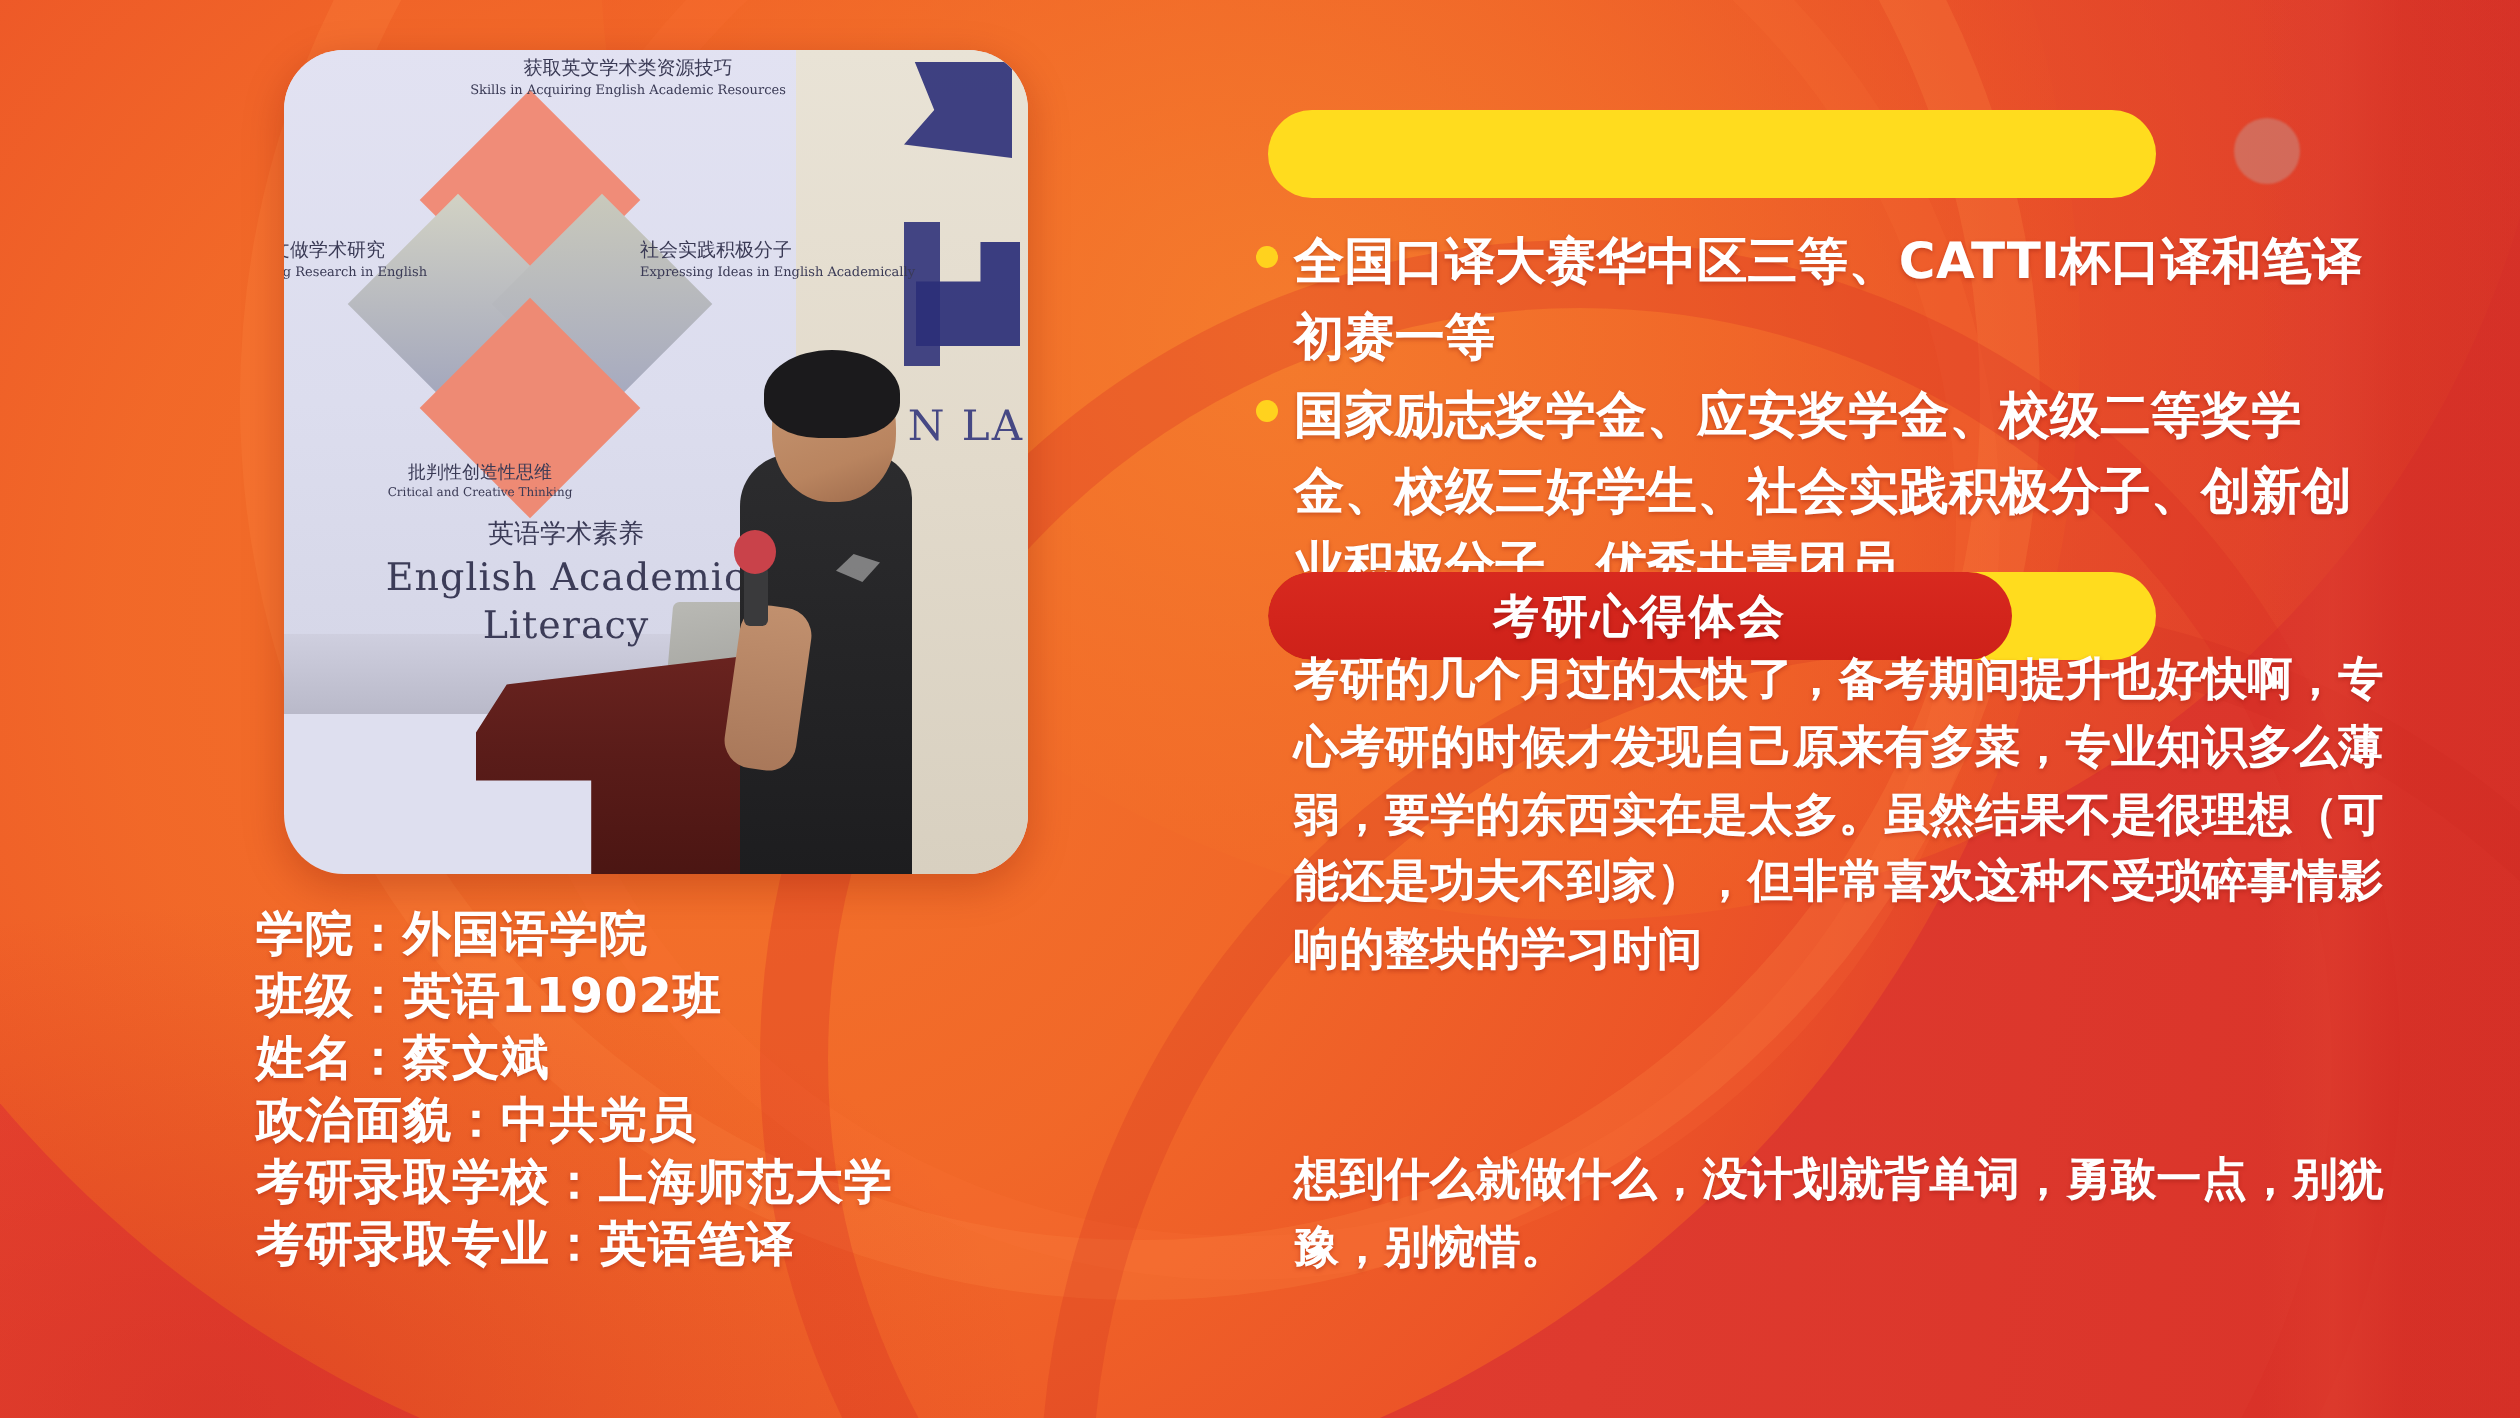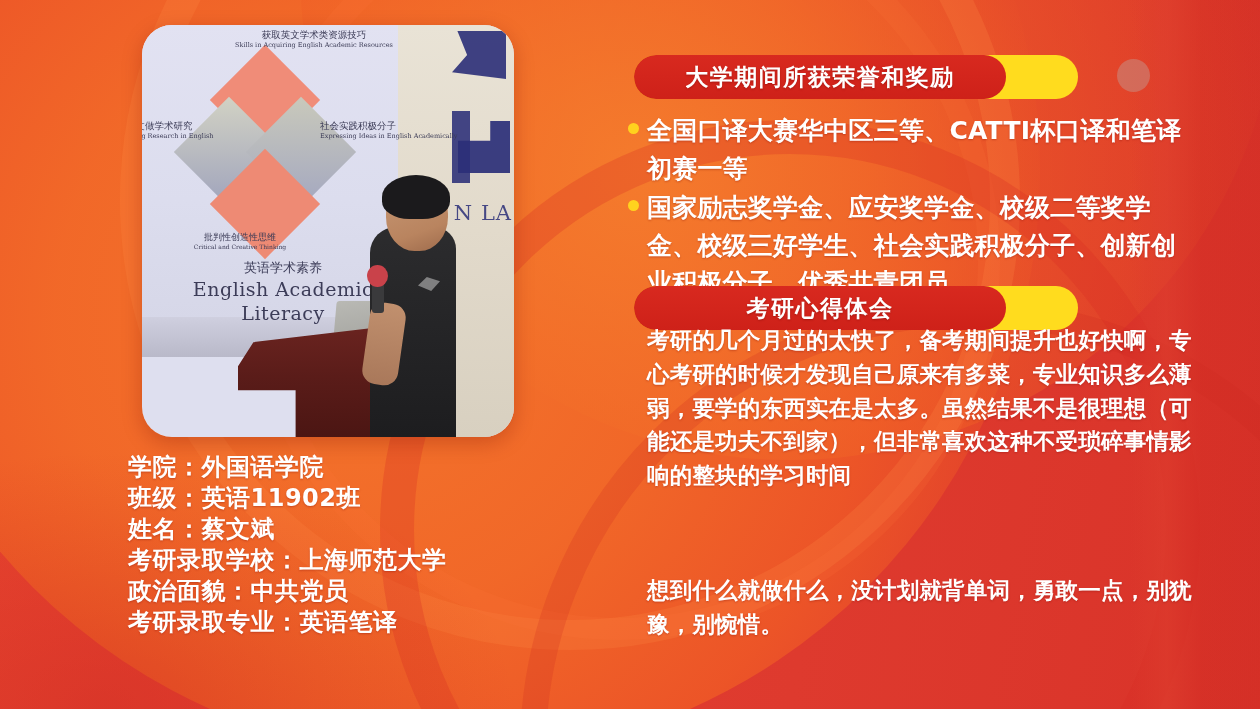--- a/index.html
+++ b/index.html
@@ -387,33 +387,30 @@
       <div class="person-hair"></div>
       <div class="mic-body"></div>
       <div class="mic-head"></div>
     </div>
   </div>
 
   <div class="info">
     <div>学院：外国语学院</div>
     <div>班级：英语11902班</div>
     <div>姓名：蔡文斌</div>
+    <div>政治面貌：中共党员</div>
     <div>考研录取学校：上海师范大学</div>
-    <div>政治面貌：中共党员</div>
     <div>考研录取专业：英语笔译</div>
   </div>
 
   <div class="right">
 
     <div class="badge-wrap" style="top:55px;">
       <div class="badge-shadow"></div>
       <div class="badge-yellow"></div>
-      <div class="badge-red">
-        <span class="badge-label">大学期间所获荣誉和奖励</span>
-      </div>
     </div>
 
     <div class="bullets" style="top:112px;">
       <div class="bullet-row">
         <span class="bullet-dot"></span>
         <span class="bullet-text">全国口译大赛华中区三等、CATTI杯口译和笔译初赛一等</span>
       </div>
       <div class="bullet-row">
         <span class="bullet-dot"></span>
         <span class="bullet-text">国家励志奖学金、应安奖学金、校级二等奖学金、校级三好学生、社会实践积极分子、创新创业积极分子、优秀共青团员</span>

